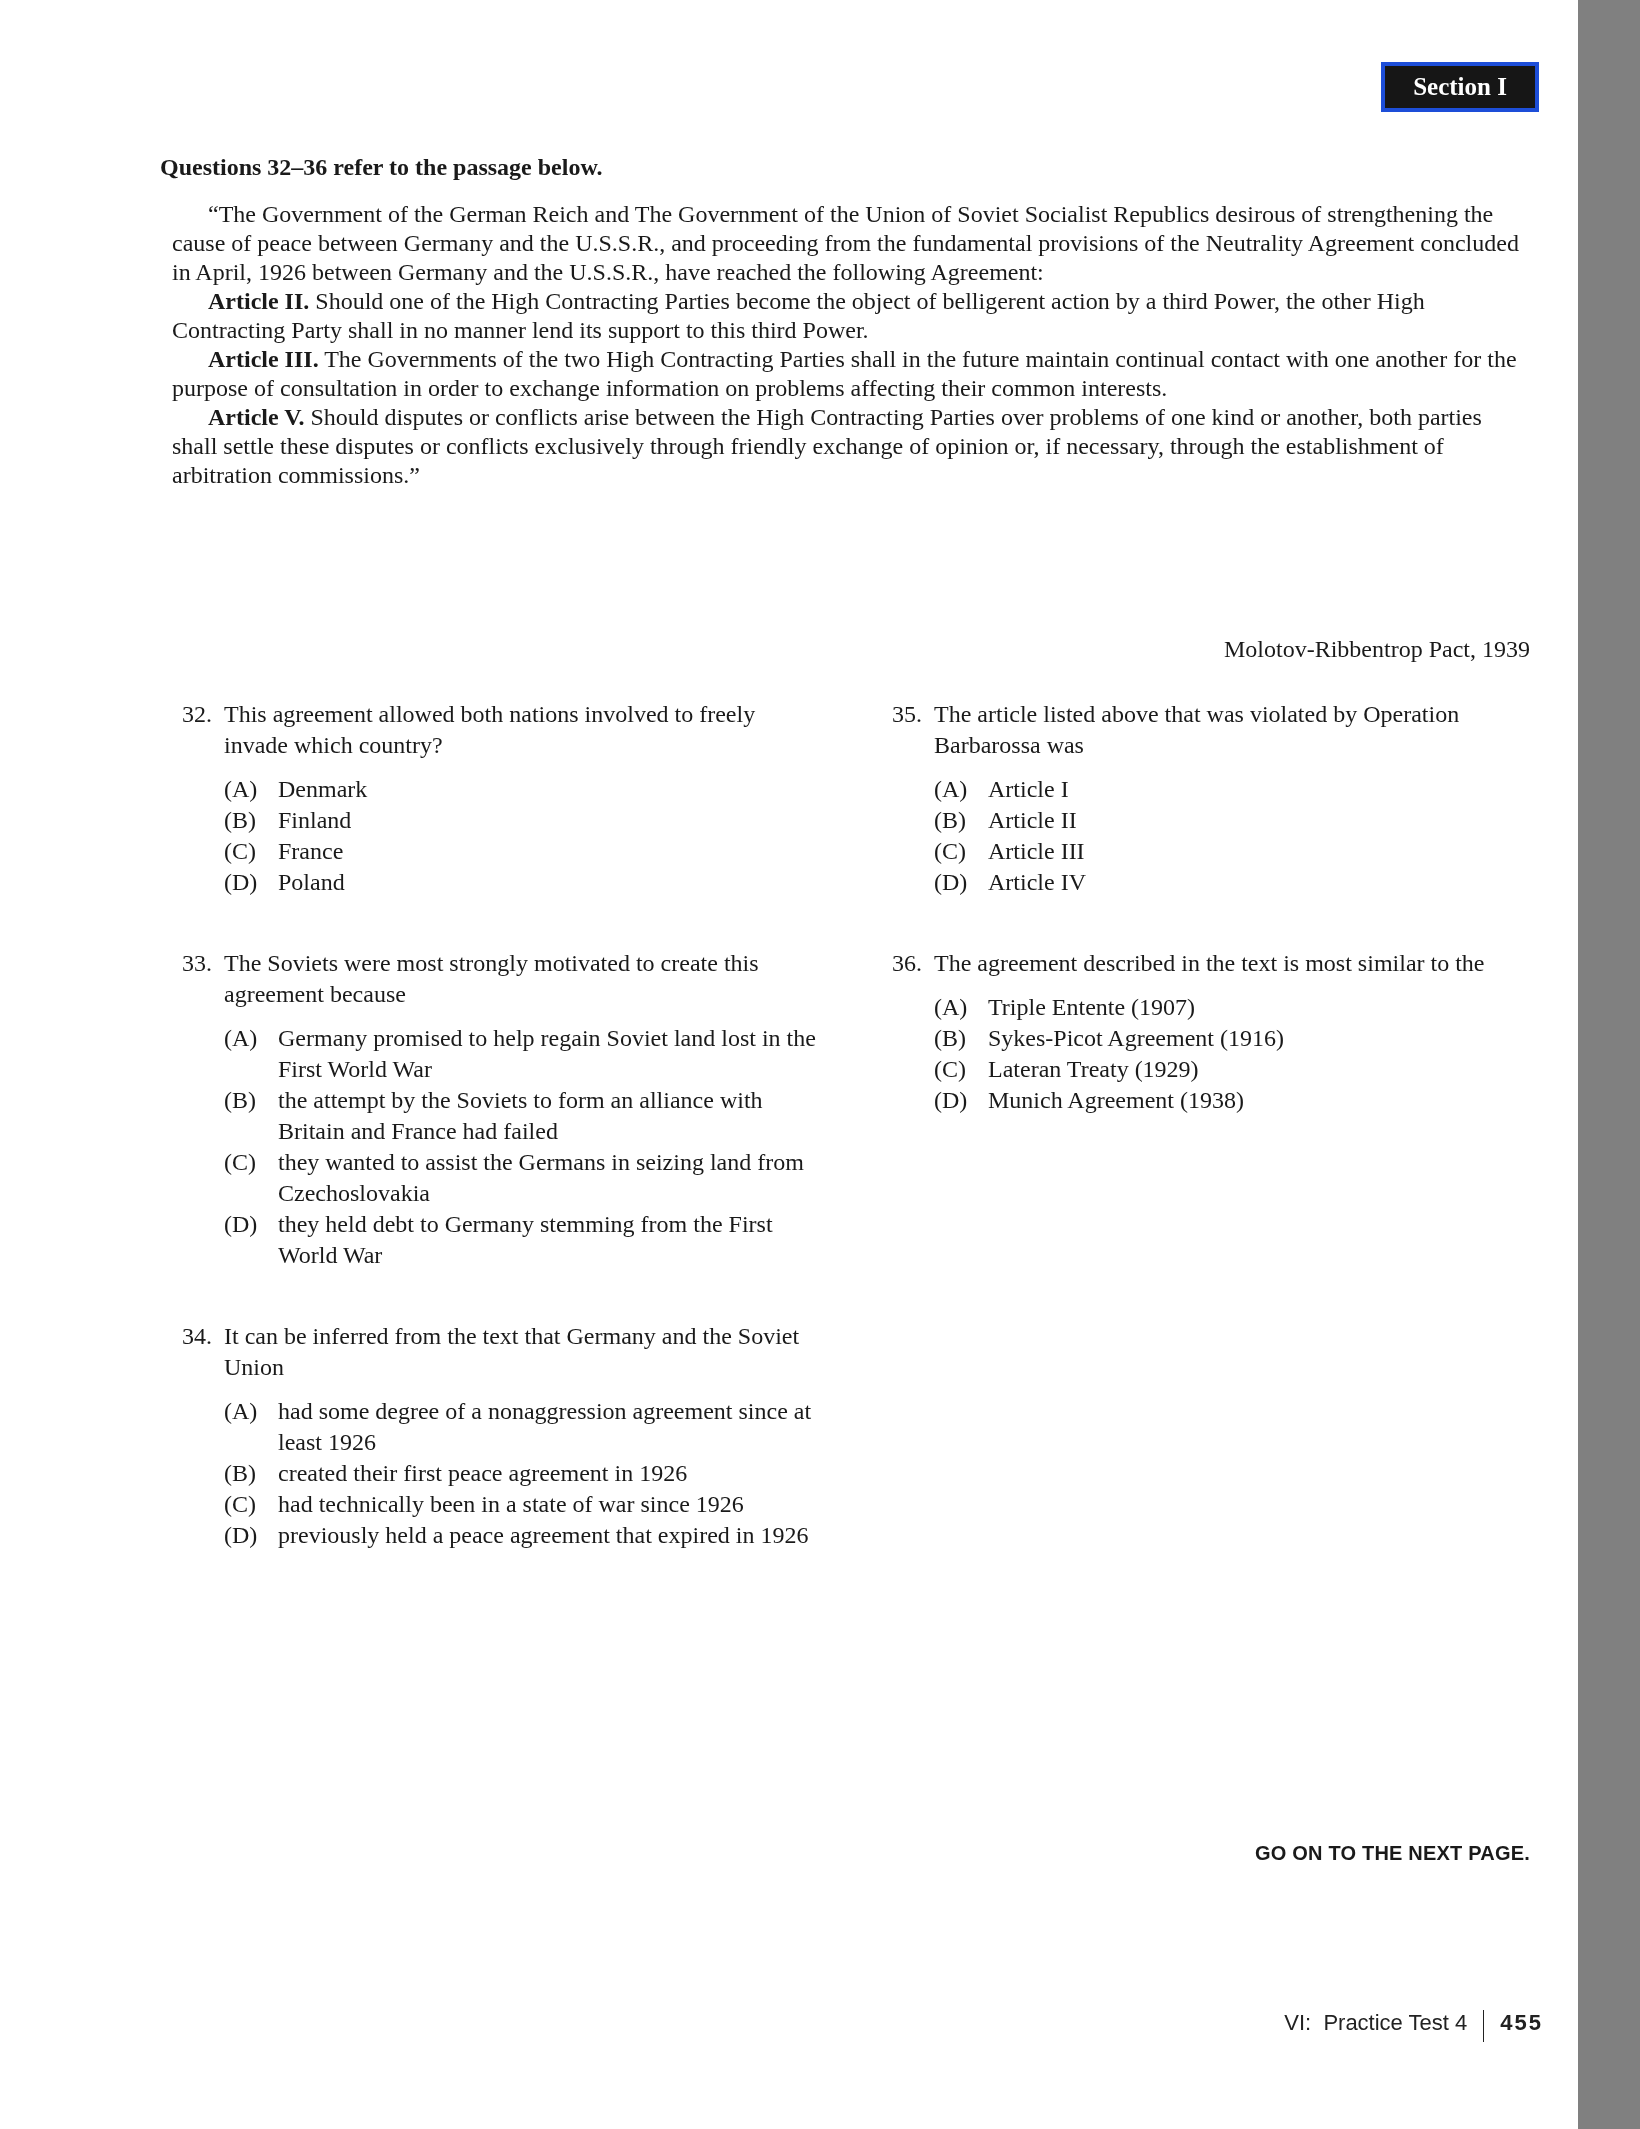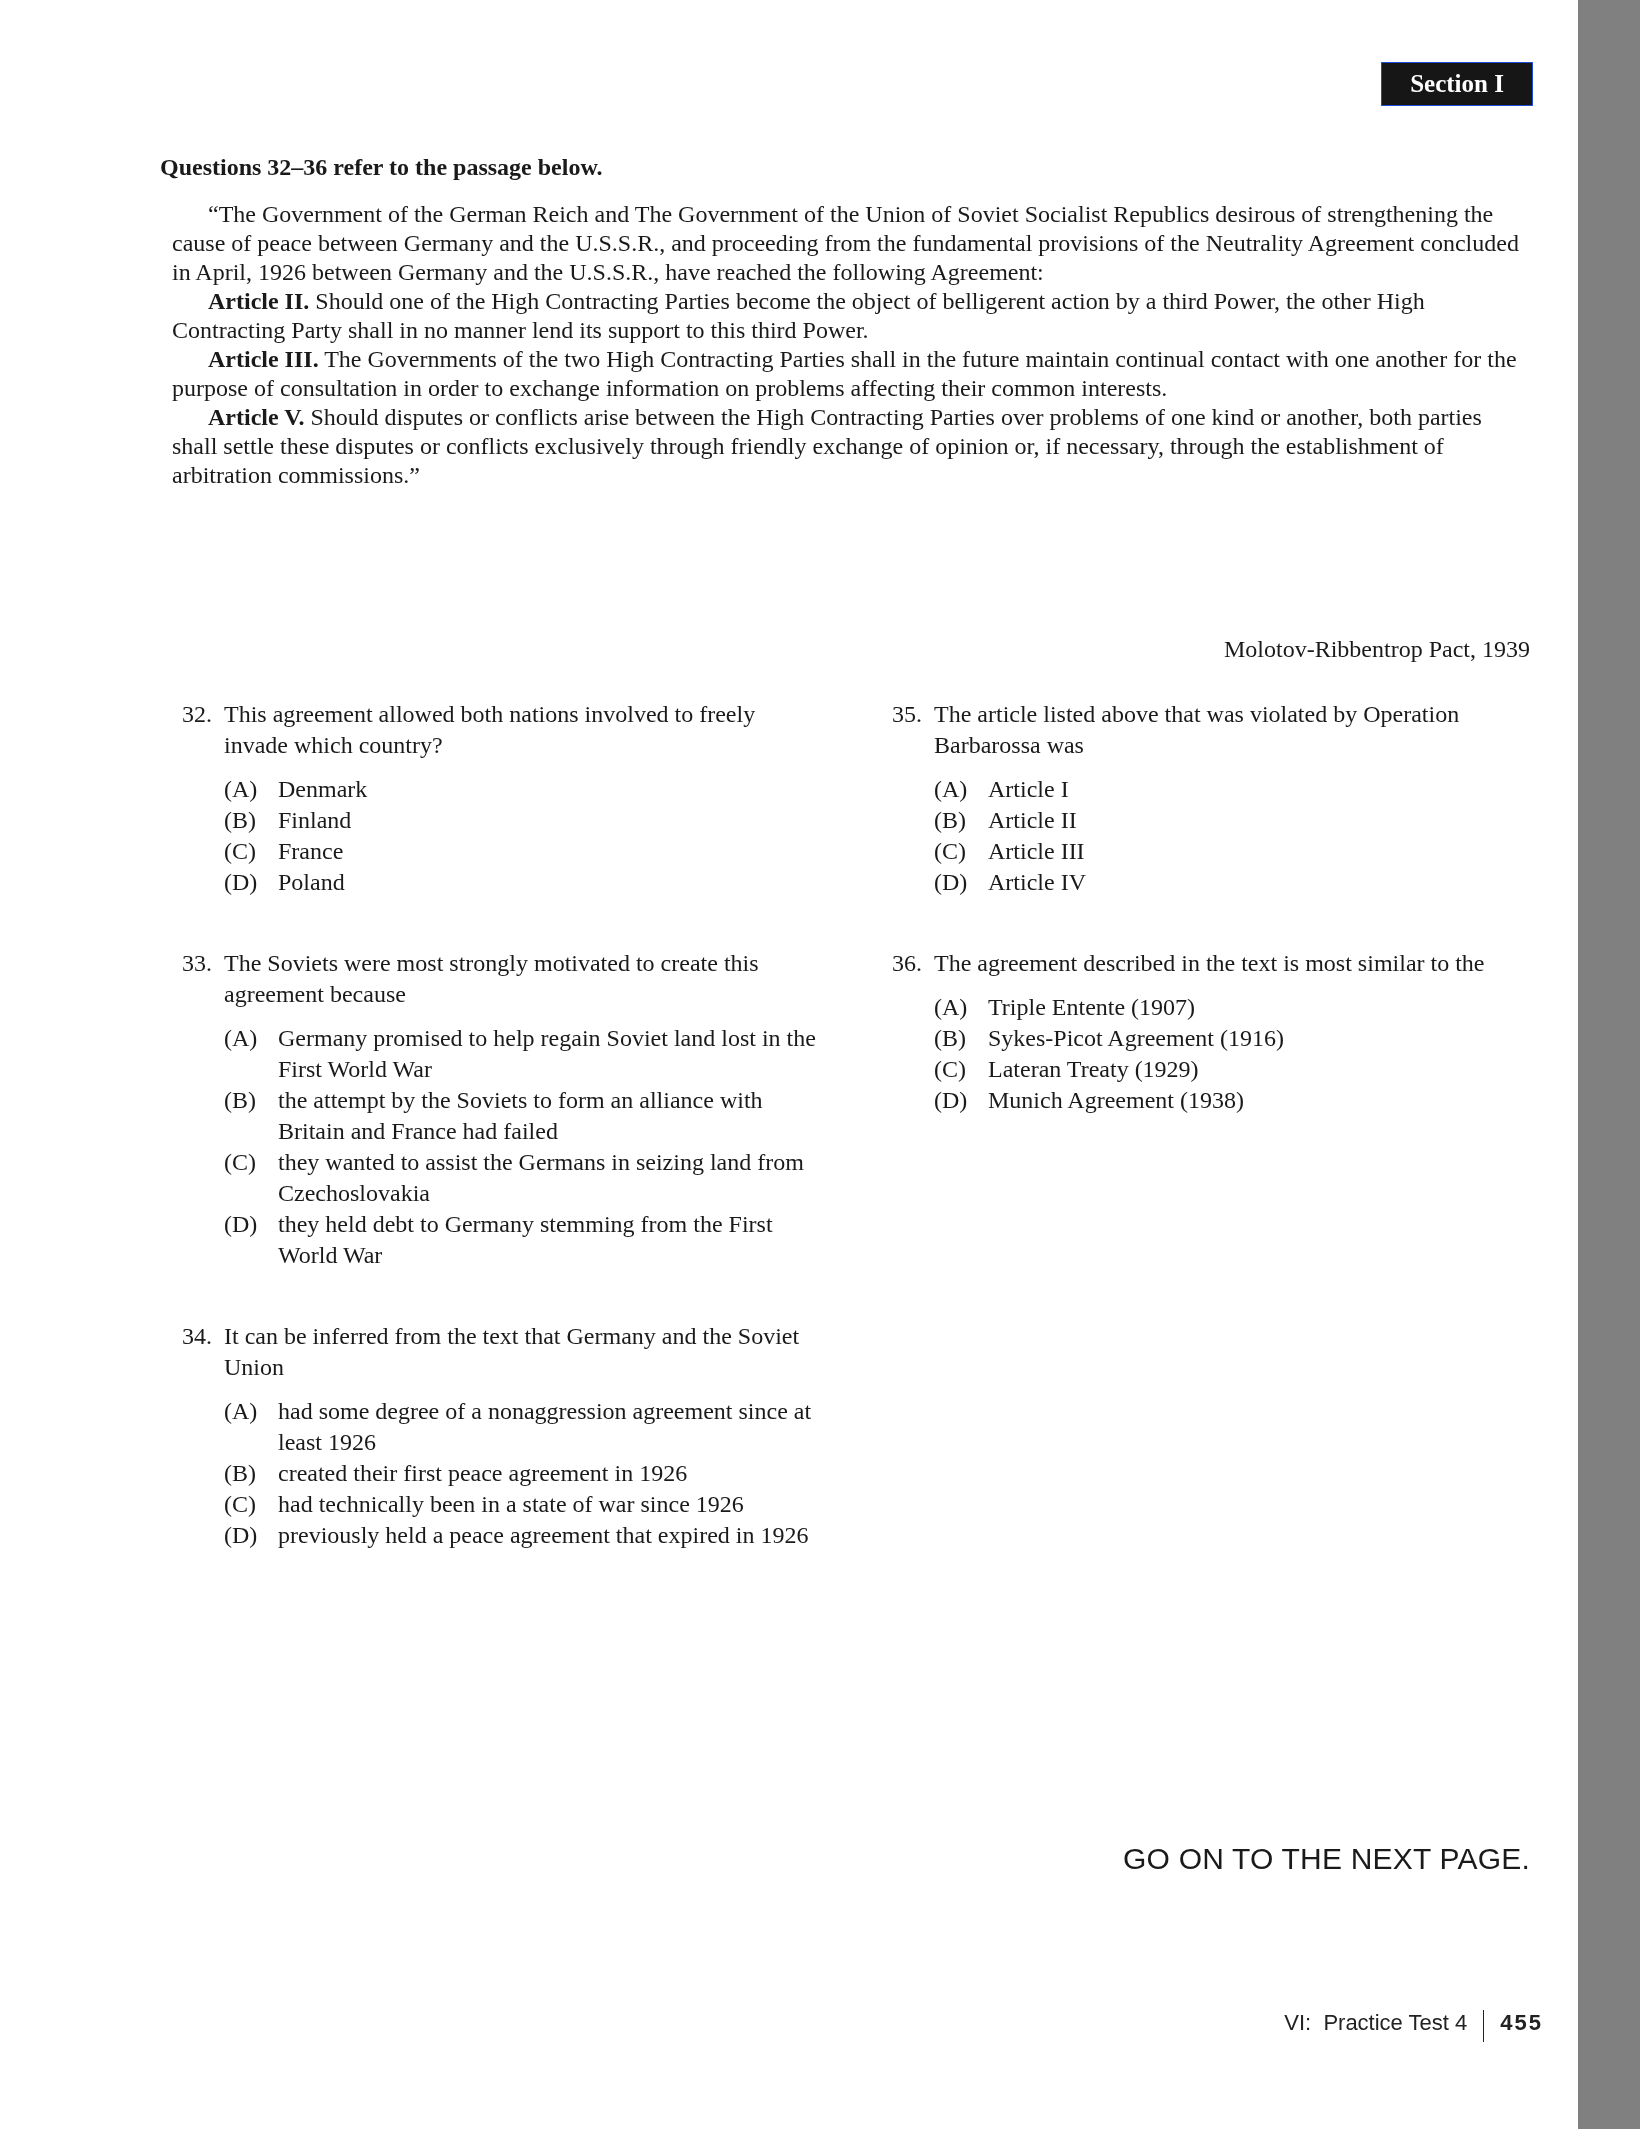--- a/index.html
+++ b/index.html
@@ -9,21 +9,21 @@
     font-family: "Liberation Serif", "DejaVu Serif", serif;
   }
   .side-bar {
     position: absolute; left: 1578px; top: 0; width: 62px; height: 2129px;
     background: #808080;
   }
   .section-badge {
     position: absolute; left: 1381px; top: 62px; width: 150px; height: 42px;
     background: #161616; color: #ffffff; font-weight: bold;
     font-size: 25px; line-height: 42px; text-align: center;
-    border: 1px solid #1d4ed8;
+    border: 4px solid #1d4ed8;
   }
   .intro {
     position: absolute; left: 160px; top: 139px;
     font-weight: bold; font-size: 24px; line-height: 32px; margin-top: 12px;
   }
   .passage {
     position: absolute; left: 172px; top: 200px; width: 1360px;
     font-size: 24px; line-height: 29px;
   }
   .passage p { margin: 0; text-indent: 36px; }
@@ -41,21 +41,21 @@
   .choices { margin: 13px 0 0 42px; padding: 0; list-style: none; }
   .choice { display: flex; }
   .choice-letter { flex: 0 0 54px; }
   .choice-text { flex: 1; }
   .gap-32 { height: 50px; }
   .gap-33 { height: 50px; }
   .gap-35 { height: 50px; }
   .go-on {
     position: absolute; right: 110px; top: 1842px;
     font-family: "Liberation Sans", "DejaVu Sans", sans-serif;
-    font-weight: normal; font-size: 30px; letter-spacing: 0.2px;
+    font-weight: bold; font-size: 20px; letter-spacing: 0.2px;
   }
   .footer {
     position: absolute; right: 97px; top: 2010px;
     font-family: "Liberation Sans", "DejaVu Sans", sans-serif;
     font-size: 22px; display: flex; align-items: flex-start; color: #222;
   }
   .footer .divider { display: inline-block; width: 1px; height: 32px; background: #222; margin: 0 16px 0 16px; }
   .footer .page-num { font-weight: bold; letter-spacing: 2px; }
 </style>
 </head>

